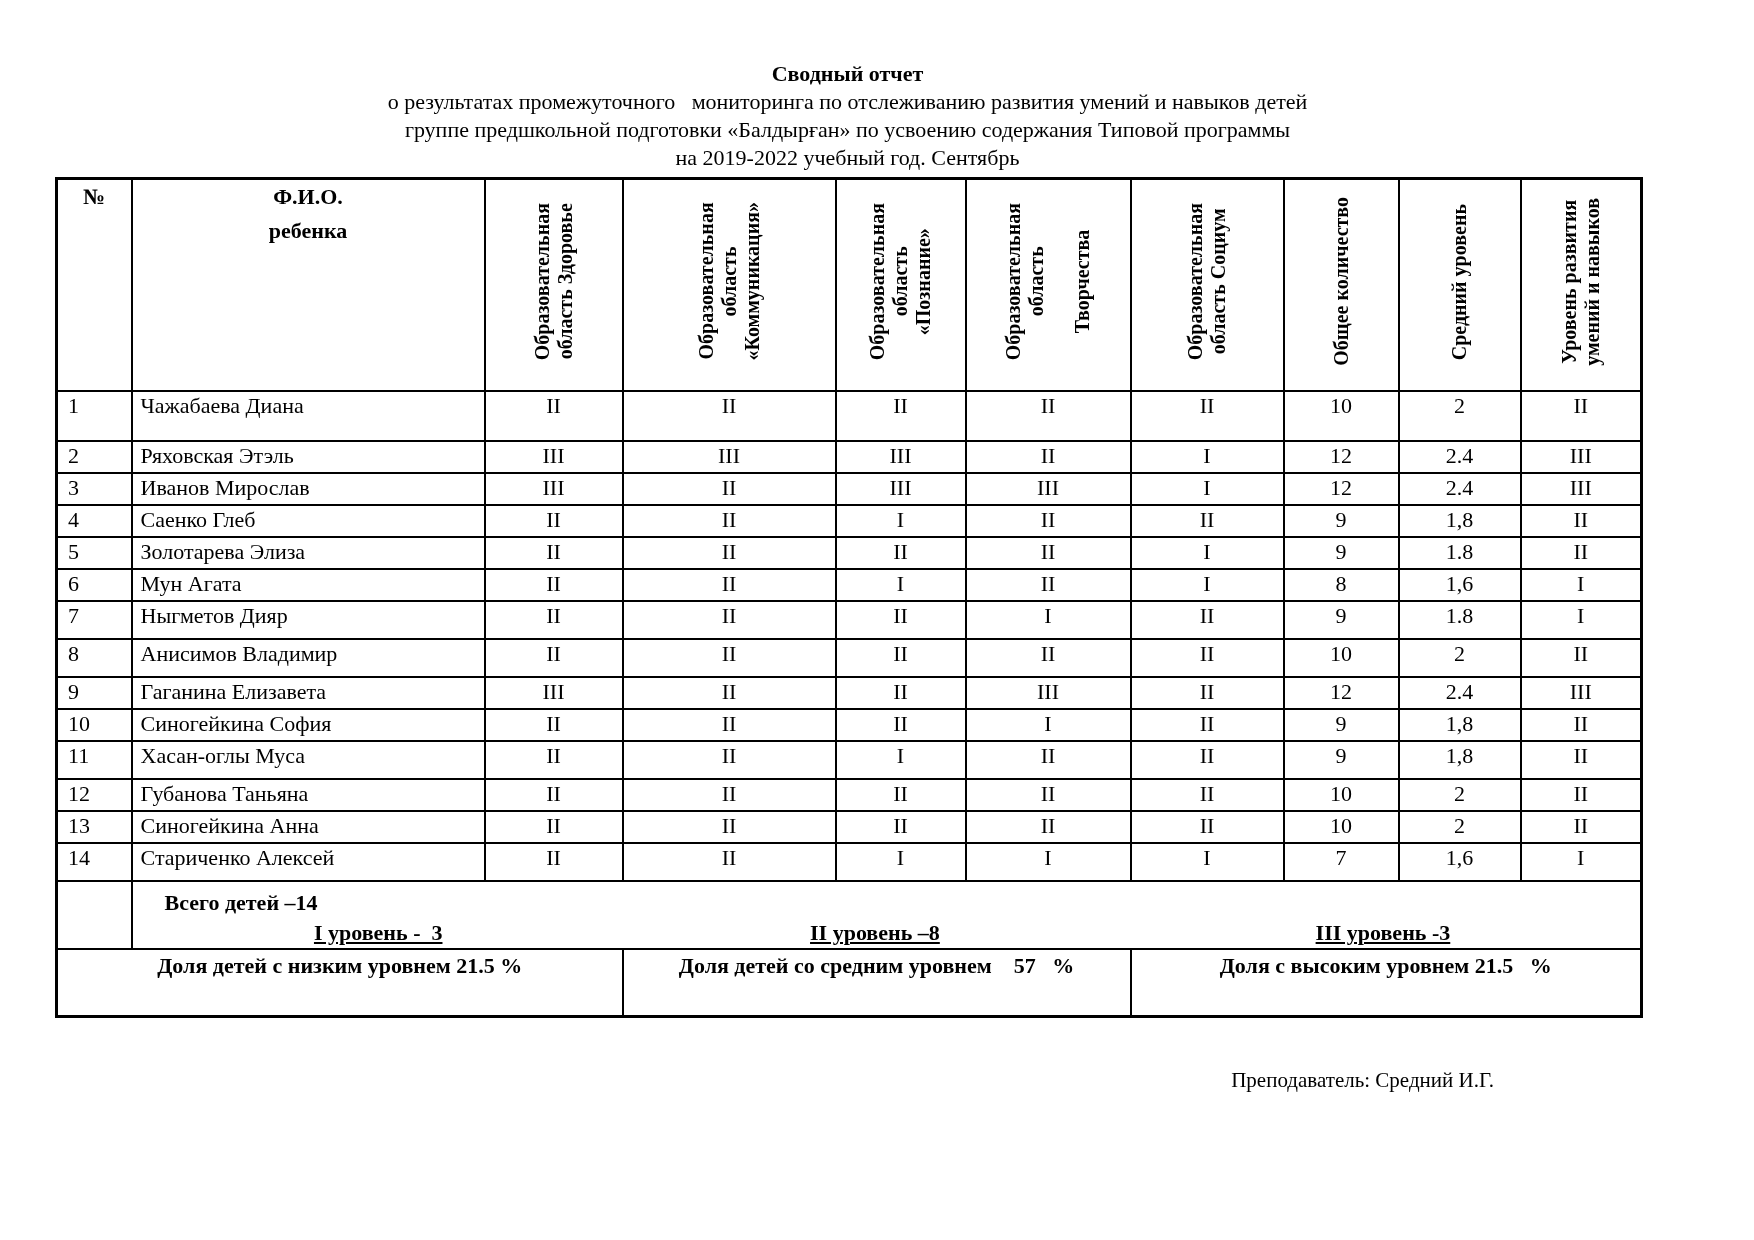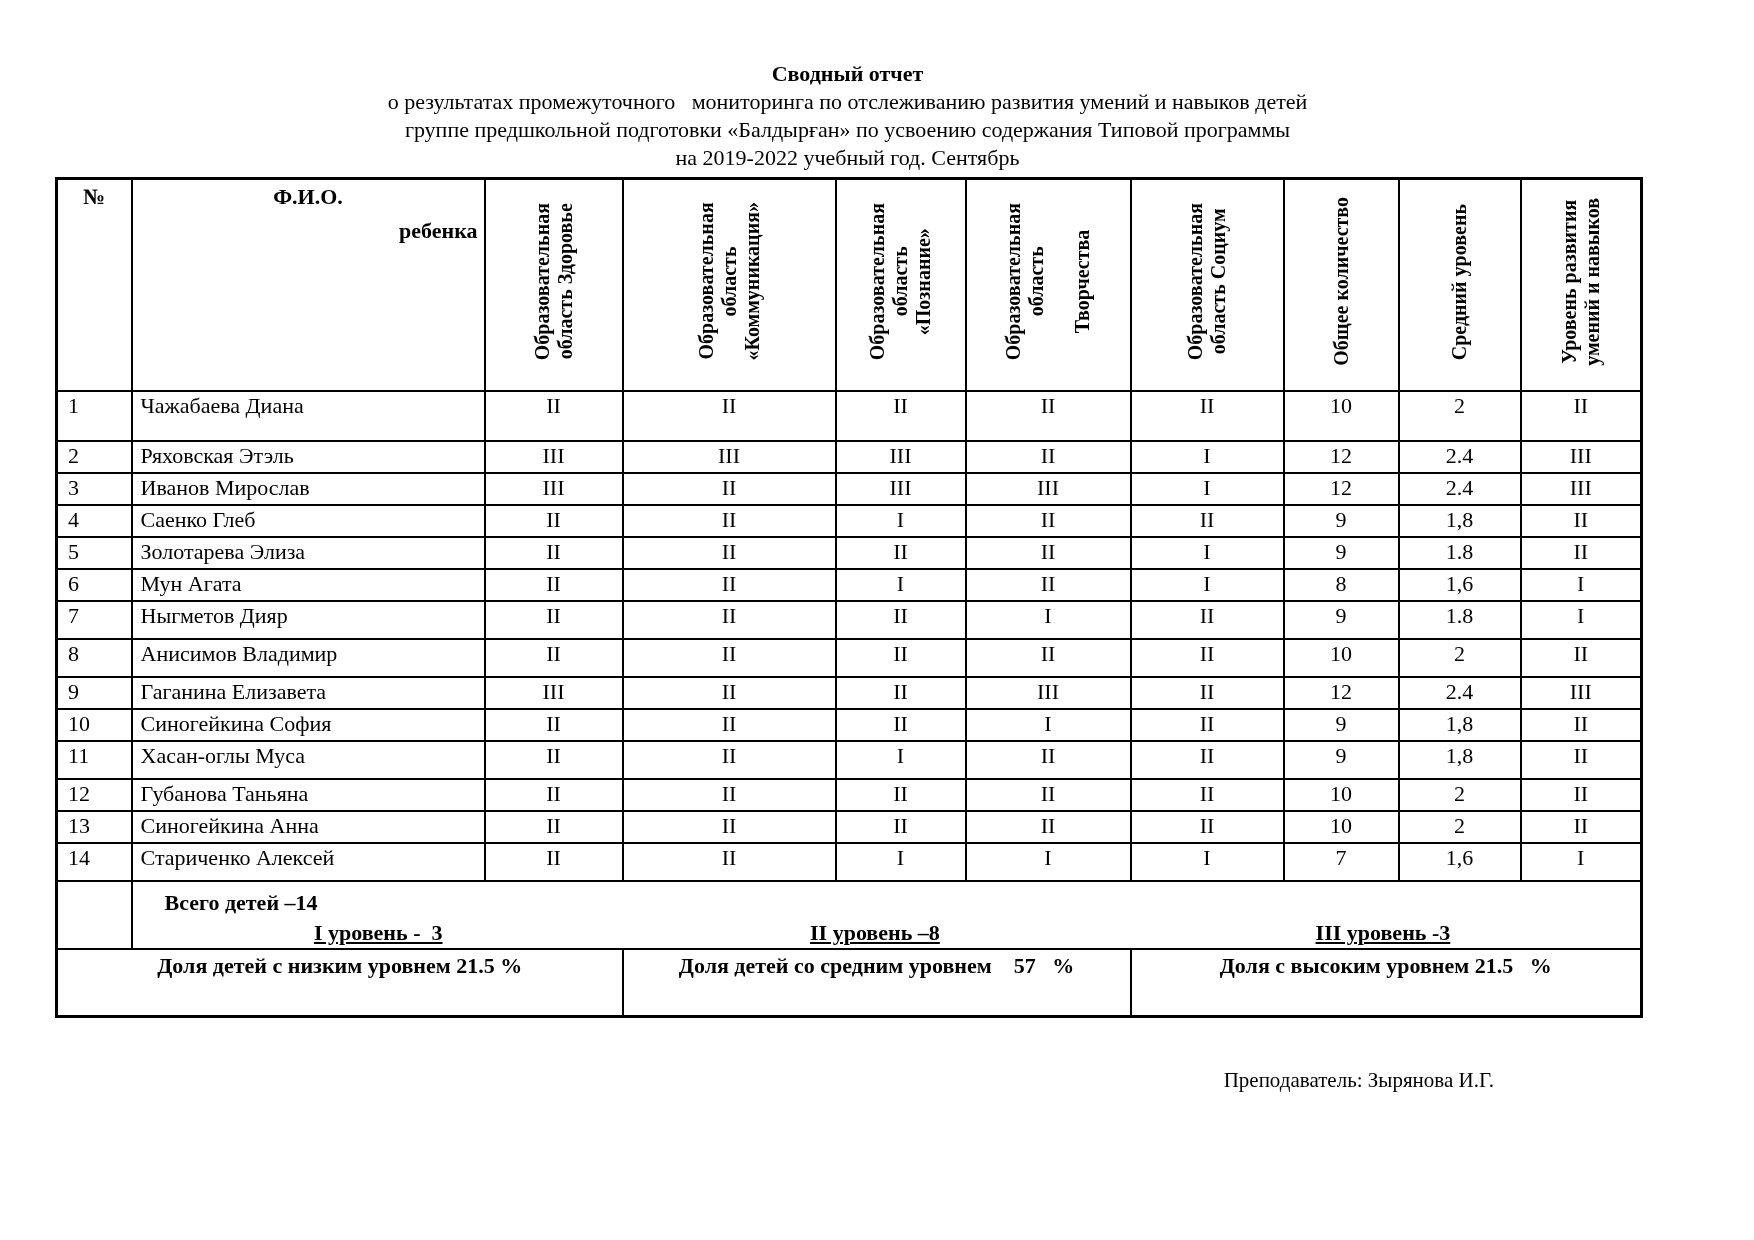--- a/index.html
+++ b/index.html
@@ -23,21 +23,21 @@
     margin-top: 5px;
     border: 3px solid #000;
   }
   th, td { border: 2px solid #000; overflow: hidden; }
 
   thead tr { height: 212px; }
   th { font-weight: bold; font-size: 22px; vertical-align: top; padding: 2px; }
   .num-h { text-align: center; padding-top: 4px; }
   .name-h { padding: 4px 6px; }
   .name-h .fio { text-align: center; }
-  .name-h .reb { text-align: right; margin-top: 8px; }
+  .name-h .reb { text-align: center; margin-top: 8px; }
   .rot-cell { vertical-align: middle; text-align: center; padding: 4px 0; }
   .rot {
     display: inline-block;
     writing-mode: vertical-rl;
     transform: rotate(180deg);
     white-space: pre-line;
     font-weight: bold;
     font-size: 20px;
     line-height: 23px;
     text-align: center;
@@ -303,15 +303,15 @@
         </td>
       </tr>
       <tr class="share-row">
         <td class="share-cell" colspan="3">Доля детей с низким уровнем 21.5 %</td>
         <td class="share-cell" colspan="3">Доля детей со средним уровнем    57   %</td>
         <td class="share-cell" colspan="4">Доля с высоким уровнем 21.5   %</td>
       </tr>
     </tbody>
   </table>
 
-  <div class="teacher-line">Преподаватель: Зырянова И.Г.</div>
+  <div class="teacher-line">Преподаватель: Средний И.Г.</div>
 
 </div>
 
 </body></html>

